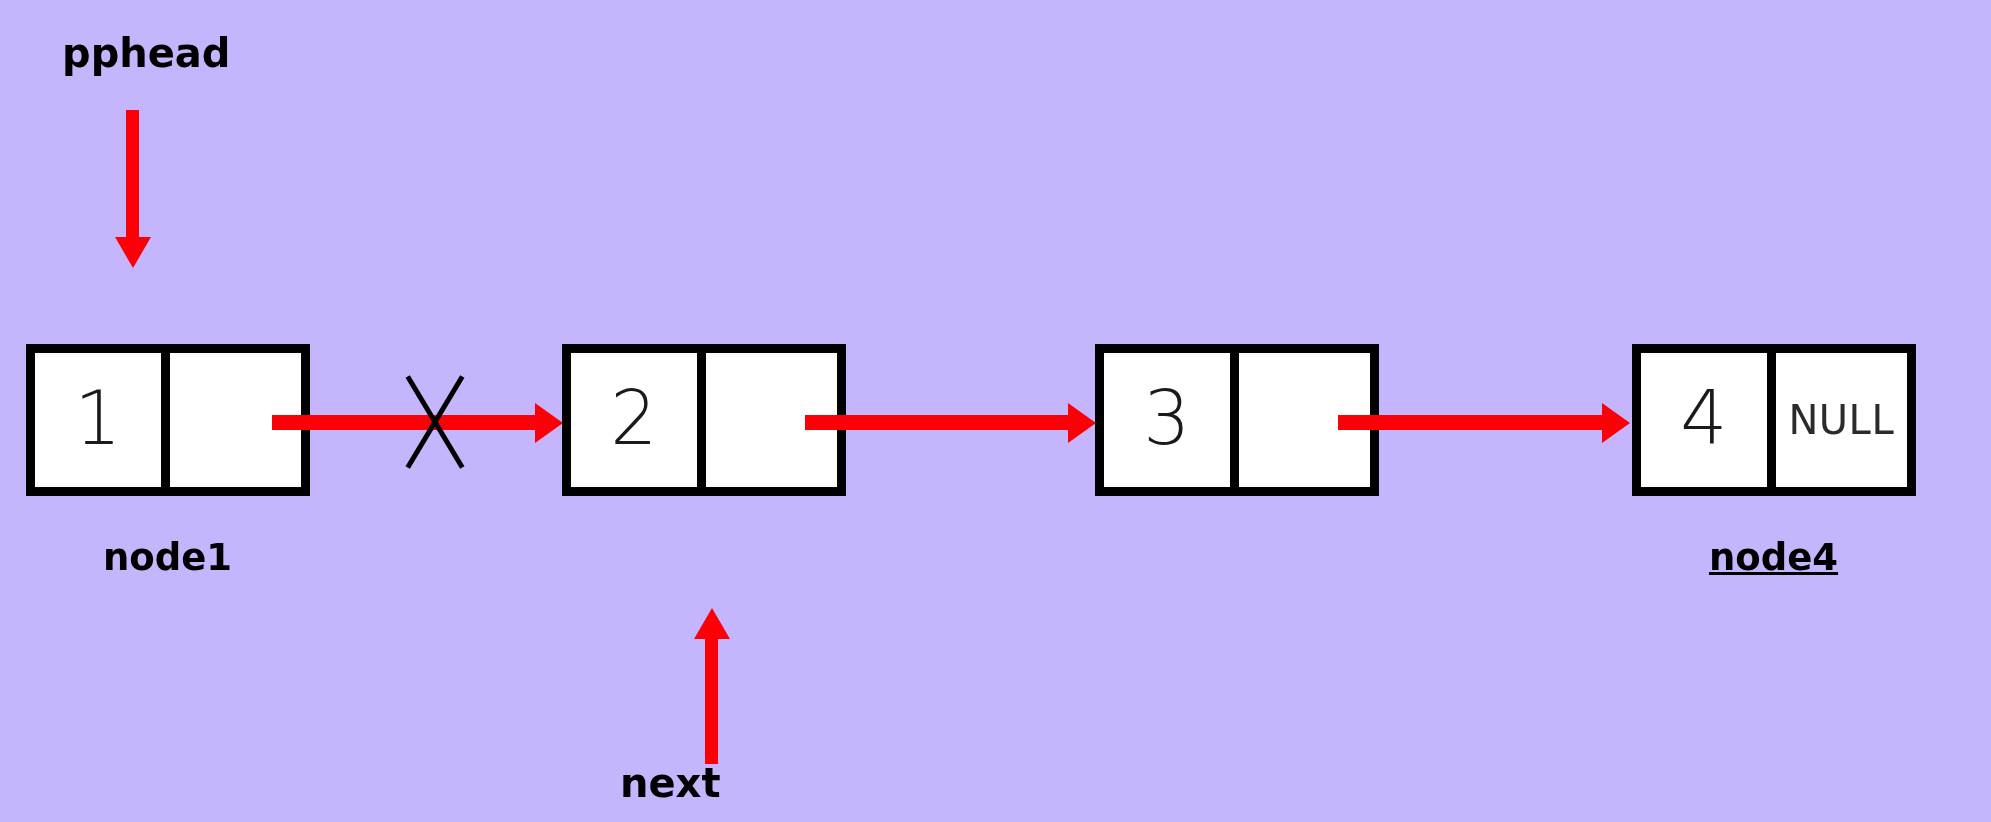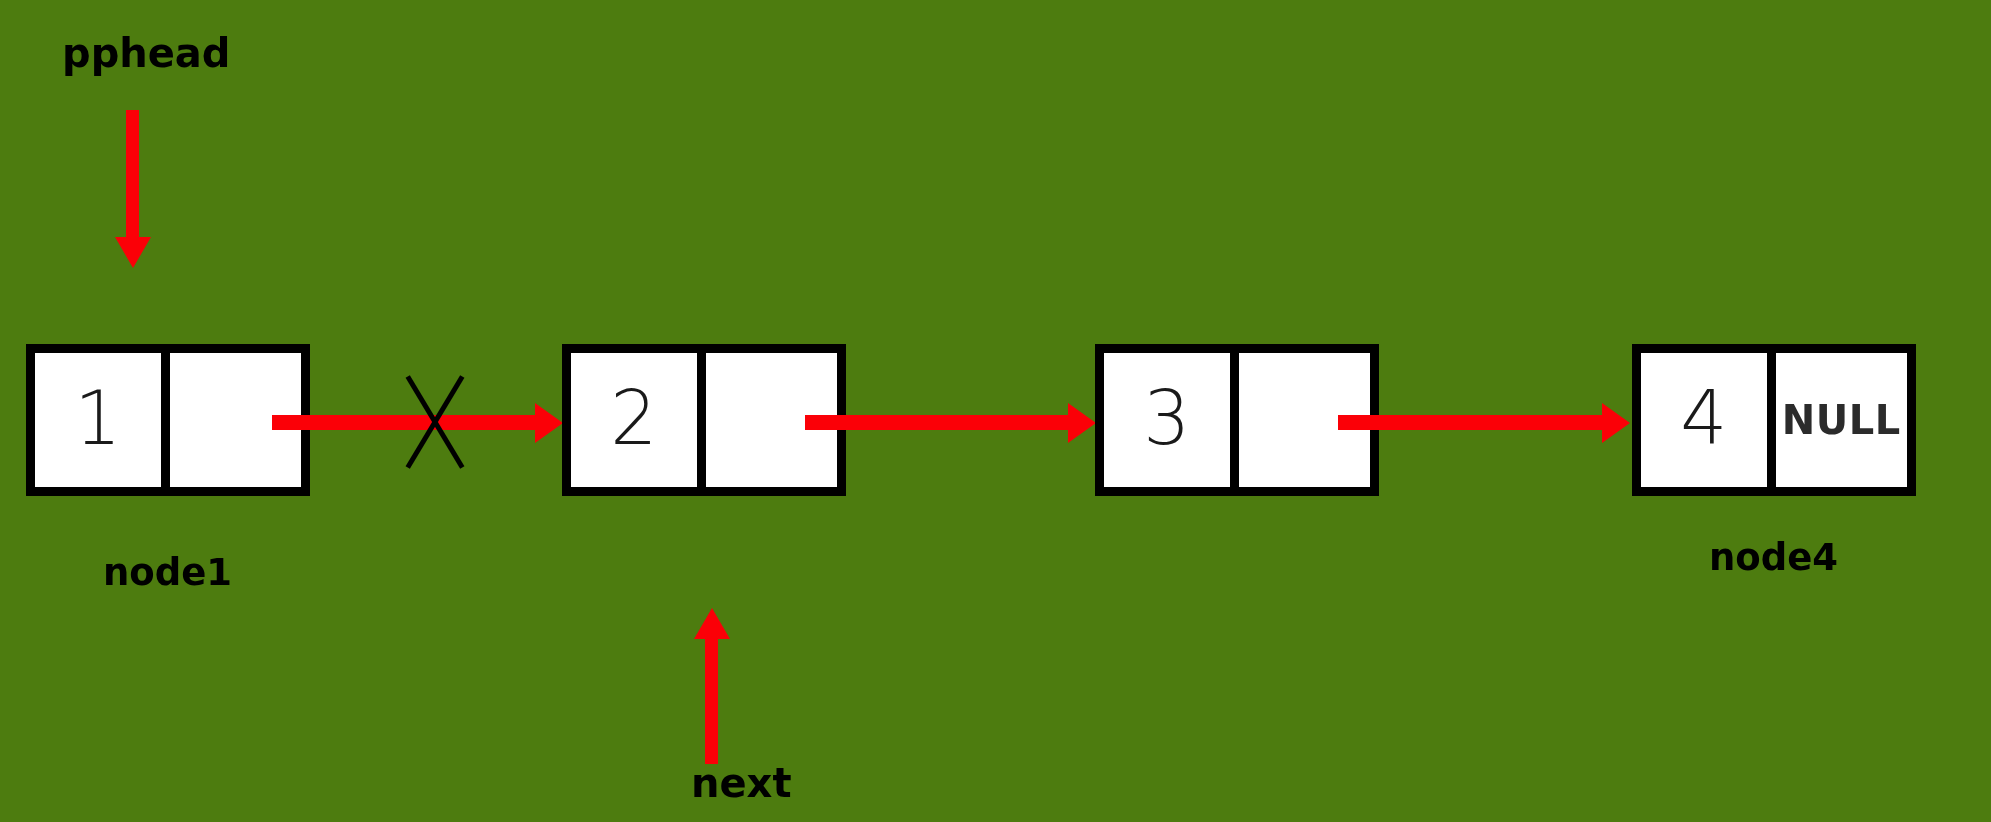--- a/index.html
+++ b/index.html
@@ -4,21 +4,21 @@
 <style>
   html, body {
     margin: 0;
     padding: 0;
     background: #ffffff;
   }
   #canvas {
     position: relative;
     width: 1991px;
     height: 822px;
-    background: #4d7c0f;
+    background: #c4b5fd;
     overflow: hidden;
     font-family: "Liberation Sans", sans-serif;
   }
 
   
   .node {
     position: absolute;
     top: 344px;
     height: 152px;
     box-sizing: border-box;
@@ -44,21 +44,21 @@
     font-family: "DejaVu Sans", sans-serif;
     font-weight: 300;
     font-size: 74px;
     line-height: 1;
     color: #1a1a1a;
     position: relative;
     top: -2px;
   }
   .cell-ptr span {
     font-family: "DejaVu Sans", sans-serif;
-    font-weight: 700;
+    font-weight: 400;
     font-size: 40px;
     line-height: 1;
     color: #2b2b2b;
     letter-spacing: 0.5px;
     text-align: center;
   }
 
   
   .node-label {
     position: absolute;
@@ -153,21 +153,21 @@
   <div class="v-arrow down" style="left:126px; top:110px; height:128px;"></div>
 
   <div class="node" style="left:26px; width:284px;">
     <div class="cell cell-data">
       <span>1</span>
     </div>
     <div class="cell cell-ptr">
       <span></span>
     </div>
   </div>
-  <div class="node-label" style="left:26px;margin-top:15px;">node1</div>
+  <div class="node-label" style="left:26px;">node1</div>
 
   <div class="link-arrow" style="left:272px; top:415px; width:264px;"></div>
   <div class="cross-mark" style="left:404px; top:369px;">
     <i class="s1"></i>
       <i class="s2"></i>
   </div>
 
   <div class="node" style="left:562px; width:284px;">
     <div class="cell cell-data">
       <span>2</span>
@@ -191,18 +191,18 @@
   <div class="link-arrow" style="left:1338px; top:415px; width:265px;"></div>
 
   <div class="node" style="left:1632px; width:284px;">
     <div class="cell cell-data">
       <span>4</span>
     </div>
     <div class="cell cell-ptr">
       <span>NULL</span>
     </div>
   </div>
-  <div class="node-label" style="left:1632px;">node4</div>
+  <div class="node-label" style="left:1632px;text-decoration:underline;">node4</div>
 
   <div class="v-arrow up" style="left:705px; top:638px; height:126px;"></div>
-  <div class="ptr-label" style="left:691px; top:760px;text-align:center;">next</div>
+  <div class="ptr-label" style="left:620px; top:760px;text-align:center;">next</div>
 
 </div>
 
 </body></html>

